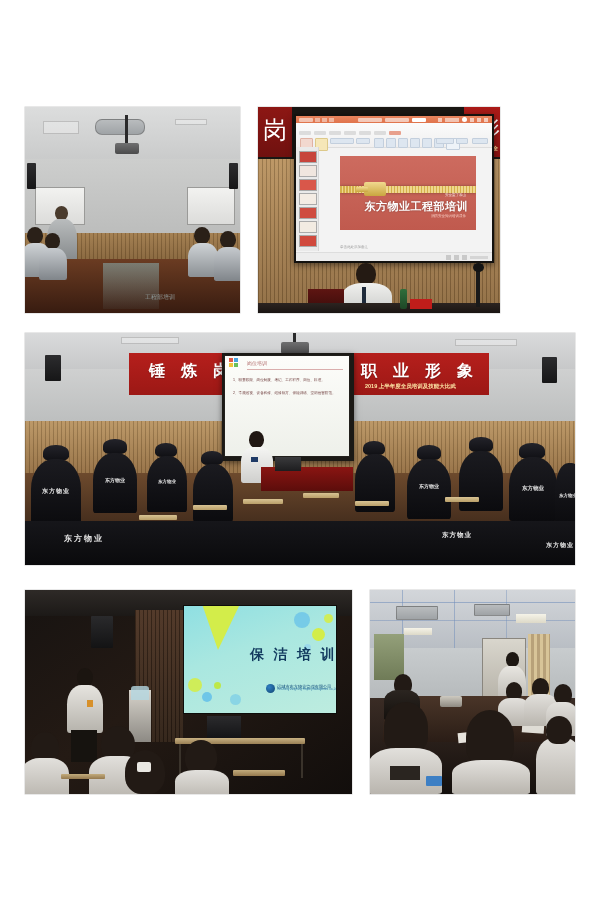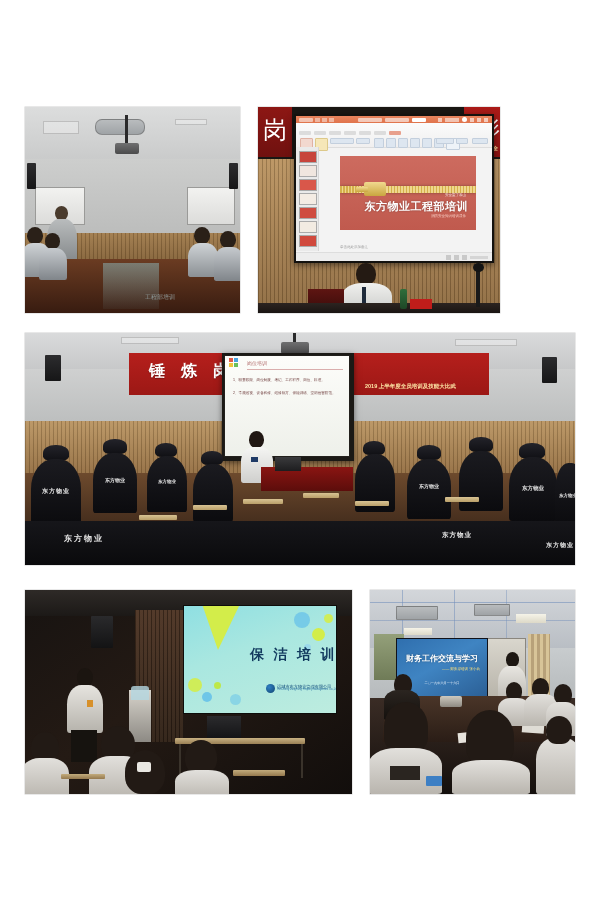--- a/index.html
+++ b/index.html
@@ -492,20 +492,21 @@
       <div class="ceiling"></div>
       <div class="ceil-panel" style="left:96px;top:4px;width:56px;height:5px;"></div>
       <div class="ceil-panel" style="left:430px;top:6px;width:60px;height:5px;"></div>
       <div class="proj-pole" style="left:268px;top:0px;width:2.5px;height:10px;"></div>
       <div class="projector" style="left:256px;top:9px;width:28px;height:12px;"></div>
 
       <div class="wall"></div>
 
       <div class="banner" style="left:104px;top:20px;width:360px;height:42px;">
         <div class="banner-cn" style="position:absolute;left:20px;top:8px;font-size:16px;">锤 炼 岗</div>
+        <div class="banner-cn" style="position:absolute;left:232px;top:8px;font-size:16px;">职 业 形 象</div>
         <div class="banner-sub-cn" style="position:absolute;left:236px;top:30px;font-size:5.5px;">2019 上半年度全员培训及技能大比武</div>
       </div>
 
       <div class="speaker" style="left:20px;top:22px;width:16px;height:26px;"></div>
       <div class="speaker" style="right:18px;top:24px;width:15px;height:26px;"></div>
 
       <div class="wood"></div>
       <div class="floorbase"></div>
 
       <div class="screen-frame" style="left:197px;top:20px;width:128px;height:104px;background:#1b1915;">
@@ -653,25 +654,20 @@
       <div style="position:absolute;left:34px;top:38px;width:28px;height:7px;background:linear-gradient(#f5f3e8,#ddd9c8);"></div>
 
       <div class="wall2"></div>
 
       <div style="position:absolute;left:4px;top:44px;width:30px;height:46px;background:linear-gradient(#94a07a,#6f7b57);"></div>
 
       <div style="position:absolute;left:112px;top:48px;width:42px;height:60px;background:linear-gradient(#d9d6cd,#b7b3a9);border:1px solid #8a867e;"></div>
 
       <div style="position:absolute;left:158px;top:44px;width:22px;height:62px;background:repeating-linear-gradient(90deg,#d8c498 0 3px,#b8a179 3px 6px);"></div>
 
-      <div class="blue-screen" style="left:26px;top:48px;width:90px;height:58px;">
-        <div class="blue-title" style="left:9px;top:14px;font-size:8px;">财务工作交流与学习</div>
-        <div class="blue-sub" style="right:7px;top:28px;font-size:3.6px;">—— 财务部培训 张小莉</div>
-        <div class="blue-date" style="left:0;top:42px;width:100%;text-align:center;font-size:3.2px;">二〇一九年六月一十六日</div>
-      </div>
 
       <div class="darkfg"></div>
 
       <div class="person-head" style="left:136px;top:62px;width:13px;height:15px;background:#1d1712;"></div>
       <div class="person-body" style="left:128px;top:76px;width:28px;height:40px;background:linear-gradient(#e8e6e1,#b4b1aa);"></div>
 
       <div style="position:absolute;left:14px;top:106px;width:166px;height:46px;background:linear-gradient(#4a3528,#2a1d16);transform:skewX(-4deg);"></div>
 
       <div style="position:absolute;left:70px;top:106px;width:22px;height:11px;background:linear-gradient(#cdc9bf,#8e8a82);border-radius:2px;"></div>
 

